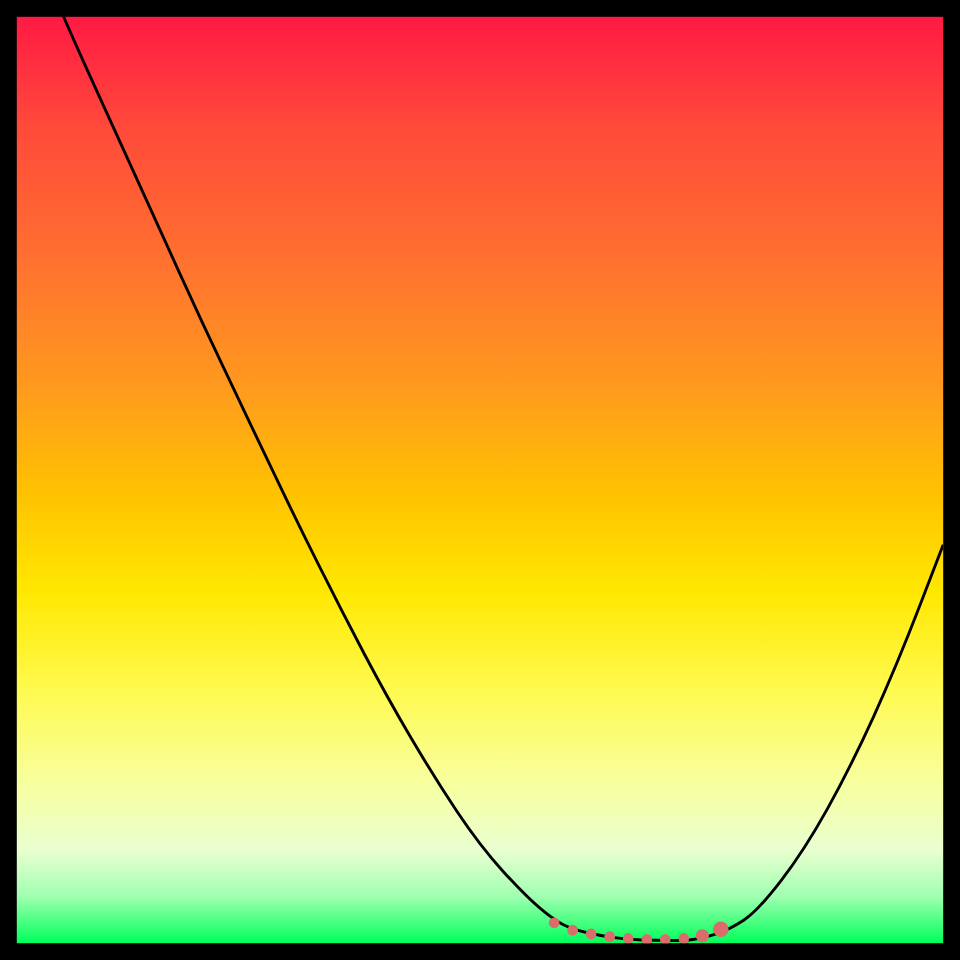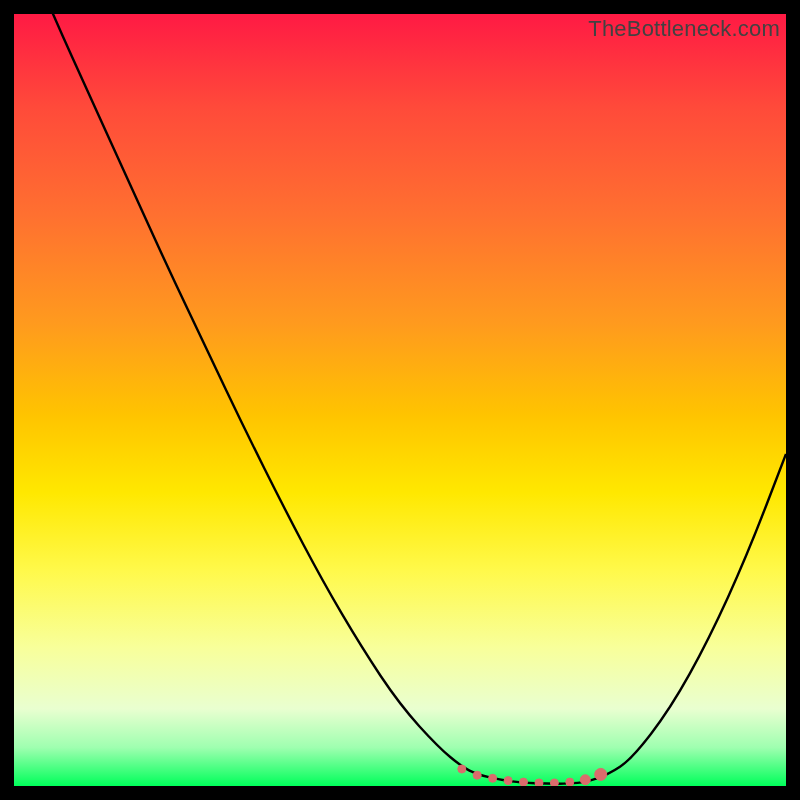--- a/index.html
+++ b/index.html
@@ -52,21 +52,20 @@
     top: 0;
     width: 772px;
     height: 772px;
   }
 </style>
 </head>
 <body>
 
 <div class="frame">
   <div class="plot-area">
-    <div class="watermark">TheBottleneck.com</div>
     <svg class="svg-layer" viewBox="0 0 772 772" preserveAspectRatio="none">
       <path id="curve-path" fill="none" stroke-width="2.4" d="M 0.0 -92.6 Q 0.0 -92.6 19.3 -46.3 Q 38.6 0.0 57.9 42.5 Q 77.2 84.9 96.5 127.4 Q 115.8 169.8 135.1 212.3 Q 154.4 254.8 173.7 295.3 Q 193.0 335.8 212.3 376.4 Q 231.6 416.9 250.9 455.5 Q 270.2 494.1 289.5 530.8 Q 308.8 567.4 328.1 600.2 Q 347.4 633.0 366.7 662.0 Q 386.0 690.9 405.3 712.2 Q 424.6 733.4 436.2 743.0 Q 447.8 752.7 455.5 756.6 Q 463.2 760.4 474.8 763.1 Q 486.4 765.8 497.9 767.4 Q 509.5 768.9 521.1 769.3 Q 532.7 769.7 544.3 769.7 Q 555.8 769.7 563.6 768.9 Q 571.3 768.1 582.9 764.3 Q 594.4 760.4 606.0 752.7 Q 617.6 745.0 636.9 719.9 Q 656.2 694.8 675.5 660.1 Q 694.8 625.3 714.1 582.9 Q 733.4 540.4 752.7 490.2 T 772.0 440.0" stroke="#000000"></path>
       <g id="marker-group">
           <circle cx="447.8" cy="755.0" r="4" fill="#da6c6c" stroke="#da6c6c"></circle>
           <circle cx="463.2" cy="761.2" r="4" fill="#da6c6c" stroke="#da6c6c"></circle>
           <circle cx="478.6" cy="764.3" r="4" fill="#da6c6c" stroke="#da6c6c"></circle>
           <circle cx="494.1" cy="766.6" r="4" fill="#da6c6c" stroke="#da6c6c"></circle>
           <circle cx="509.5" cy="768.1" r="4" fill="#da6c6c" stroke="#da6c6c"></circle>
           <circle cx="525.0" cy="768.9" r="4" fill="#da6c6c" stroke="#da6c6c"></circle>
           <circle cx="540.4" cy="768.9" r="4" fill="#da6c6c" stroke="#da6c6c"></circle>

